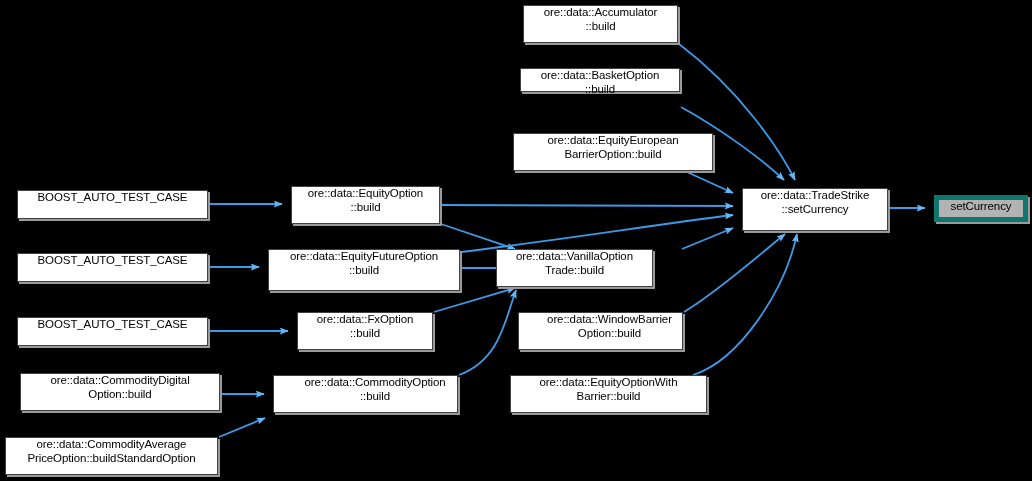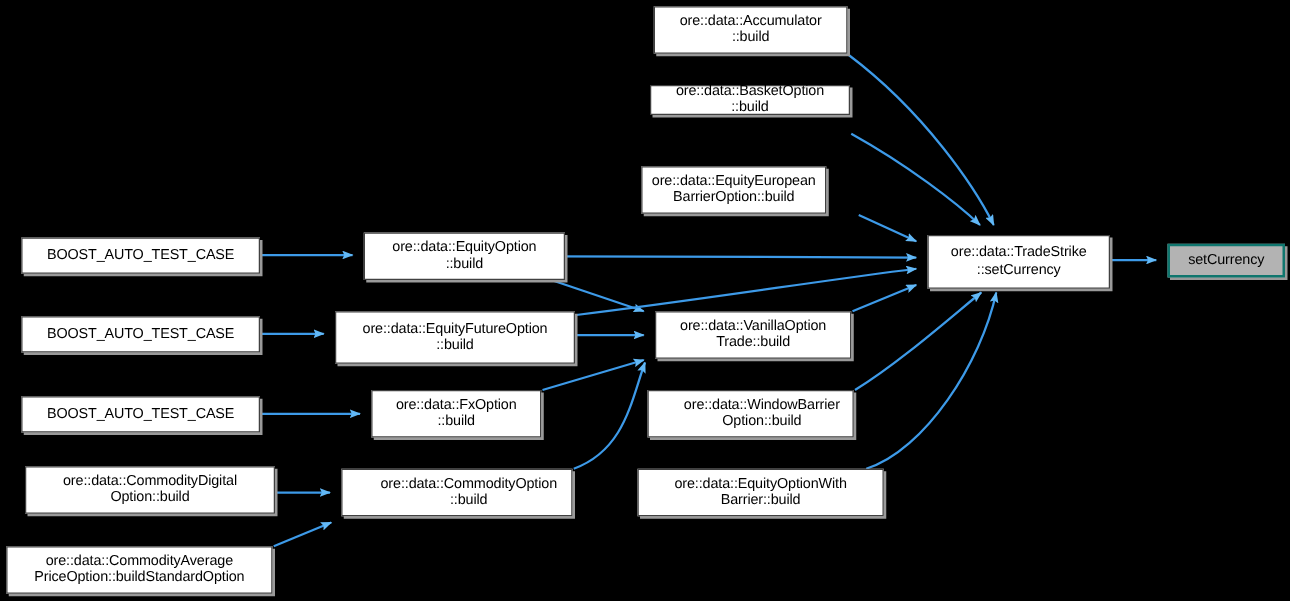--- a/index.html
+++ b/index.html
@@ -23,35 +23,34 @@
     height: 481px;
     display: block;
   }
   .node-box {
     position: absolute;
     box-sizing: border-box;
     background: #ffffff;
     border: 1px solid #404040;
     box-shadow: 2px 2px 0 0 #9a9a9a;
     display: flex;
-    align-items: center;
     justify-content: center;
     text-align: center;
     color: #000000;
     font-family: "Liberation Sans", sans-serif;
     font-size: 11.5px;
     line-height: 13.5px;
     letter-spacing: -0.1px;
     white-space: pre-line;
     cursor: pointer;
     z-index: 5;
   }
   .node-box.highlight {
     background: #b3b3b3;
-    border: 2px solid #0f766e;
+    border: 5px solid #0f766e;
   }
   .node-label {
     display: block;
     padding: 0 3px;
     white-space: pre-line;
   }
 </style>
 </head>
 <body>
 
@@ -86,35 +85,35 @@
   </svg>
 
   <div id="node-layer">
       <div class="node-box" style="left: 17px; top: 190px; width: 191px; height: 29px;"><span class="node-label">BOOST_AUTO_TEST_CASE</span></div>
       <div class="node-box" style="left: 17px; top: 253px; width: 191px; height: 29px;"><span class="node-label">BOOST_AUTO_TEST_CASE</span></div>
       <div class="node-box" style="left: 17px; top: 317px; width: 191px; height: 29px;"><span class="node-label">BOOST_AUTO_TEST_CASE</span></div>
       <div class="node-box" style="left: 20px; top: 373px; width: 200px; height: 38px;"><span class="node-label">ore::data::CommodityDigital
 Option::build</span></div>
       <div class="node-box" style="left: 5px; top: 437px; width: 213px; height: 38px;"><span class="node-label">ore::data::CommodityAverage
 PriceOption::buildStandardOption</span></div>
-      <div class="node-box" style="left: 291px; top: 186px; width: 161px; height: 38px;"><span class="node-label">ore::data::EquityOption
+      <div class="node-box" style="left: 291px; top: 186px; width: 149px; height: 38px;"><span class="node-label">ore::data::EquityOption
 ::build</span></div>
       <div class="node-box" style="left: 268px; top: 249px; width: 192px; height: 42px;"><span class="node-label">ore::data::EquityFutureOption
 ::build</span></div>
       <div class="node-box" style="left: 297px; top: 312px; width: 136px; height: 38px;"><span class="node-label">ore::data::FxOption
 ::build</span></div>
       <div class="node-box" style="left: 273px; top: 375px; width: 185px; height: 38px; padding-left: 19px;"><span class="node-label">ore::data::CommodityOption
 ::build</span></div>
       <div class="node-box" style="left: 523px; top: 5px; width: 155px; height: 38px;"><span class="node-label">ore::data::Accumulator
 ::build</span></div>
       <div class="node-box" style="left: 520px; top: 68px; width: 160px; height: 24px;"><span class="node-label">ore::data::BasketOption
 ::build</span></div>
-      <div class="node-box" style="left: 513px; top: 133px; width: 148px; height: 38px;"><span class="node-label">ore::data::EquityEuropean
+      <div class="node-box" style="left: 513px; top: 133px; width: 200px; height: 38px;"><span class="node-label">ore::data::EquityEuropean
 BarrierOption::build</span></div>
-      <div class="node-box" style="left: 524px; top: 249px; width: 157px; height: 38px;"><span class="node-label">ore::data::VanillaOption
+      <div class="node-box" style="left: 496px; top: 249px; width: 157px; height: 38px;"><span class="node-label">ore::data::VanillaOption
 Trade::build</span></div>
       <div class="node-box" style="left: 518px; top: 312px; width: 165px; height: 38px; padding-left: 18px;"><span class="node-label">ore::data::WindowBarrier
 Option::build</span></div>
       <div class="node-box" style="left: 510px; top: 375px; width: 197px; height: 38px;"><span class="node-label">ore::data::EquityOptionWith
 Barrier::build</span></div>
       <div class="node-box" style="left: 742px; top: 188px; width: 146px; height: 43px;"><span class="node-label">ore::data::TradeStrike
 ::setCurrency</span></div>
       <div class="node-box highlight" style="left: 934px; top: 195px; width: 94px; height: 27px;"><span class="node-label">setCurrency</span></div>
     </div>
 

